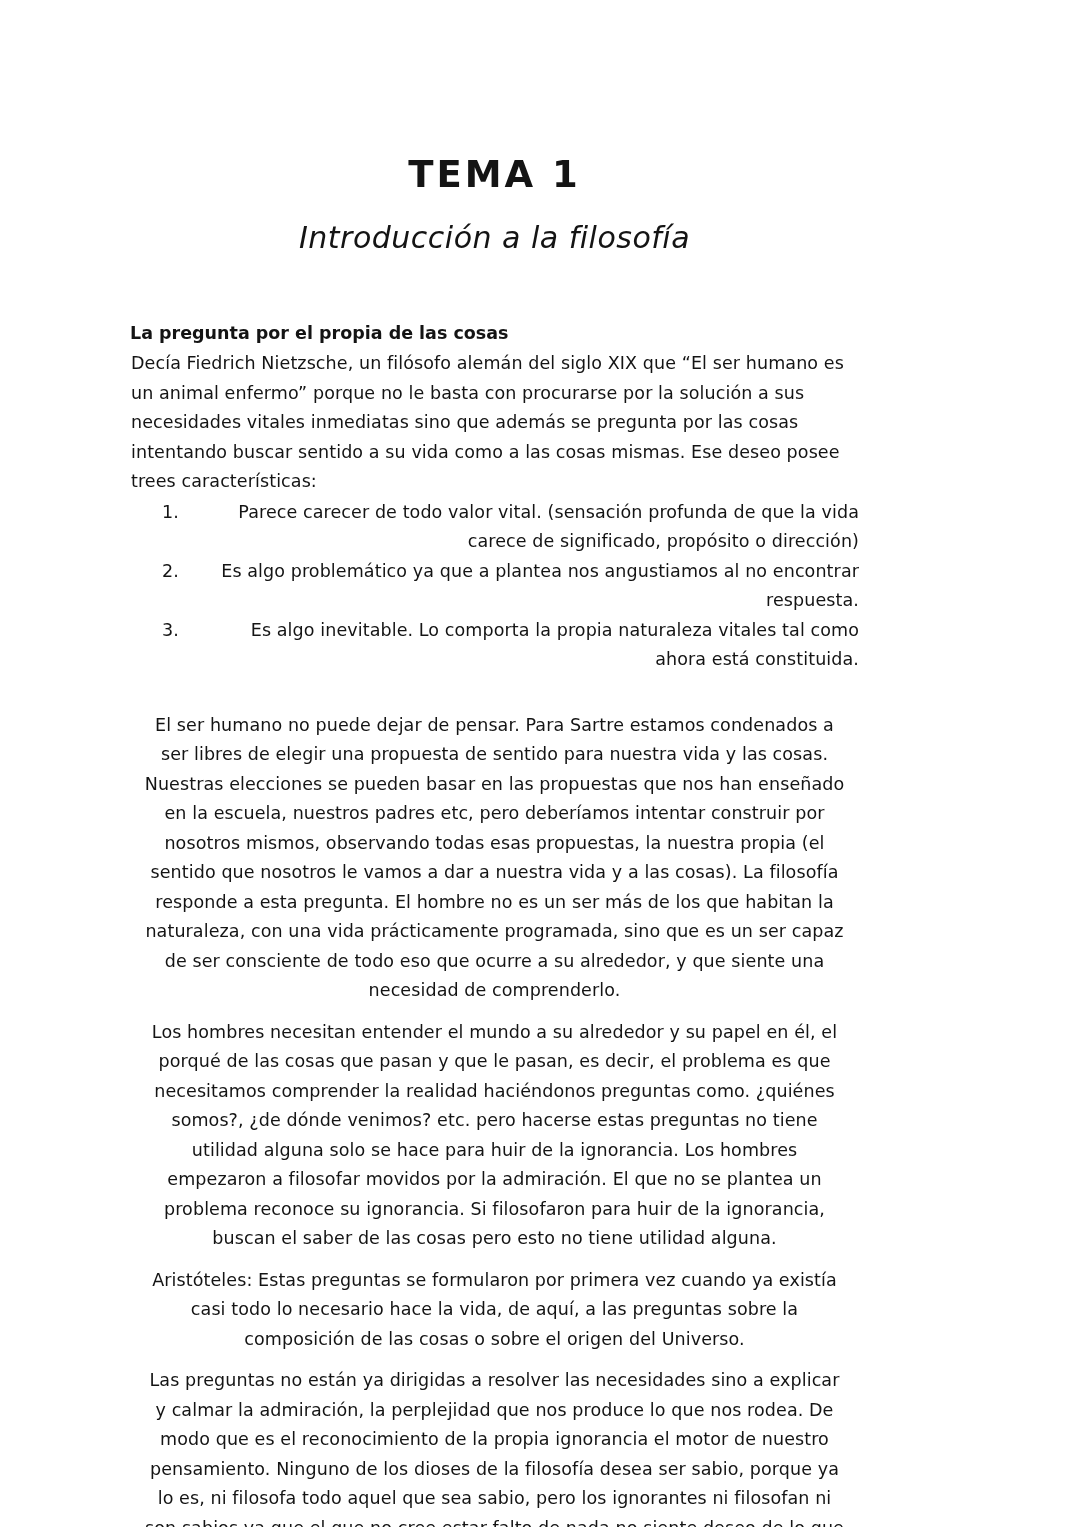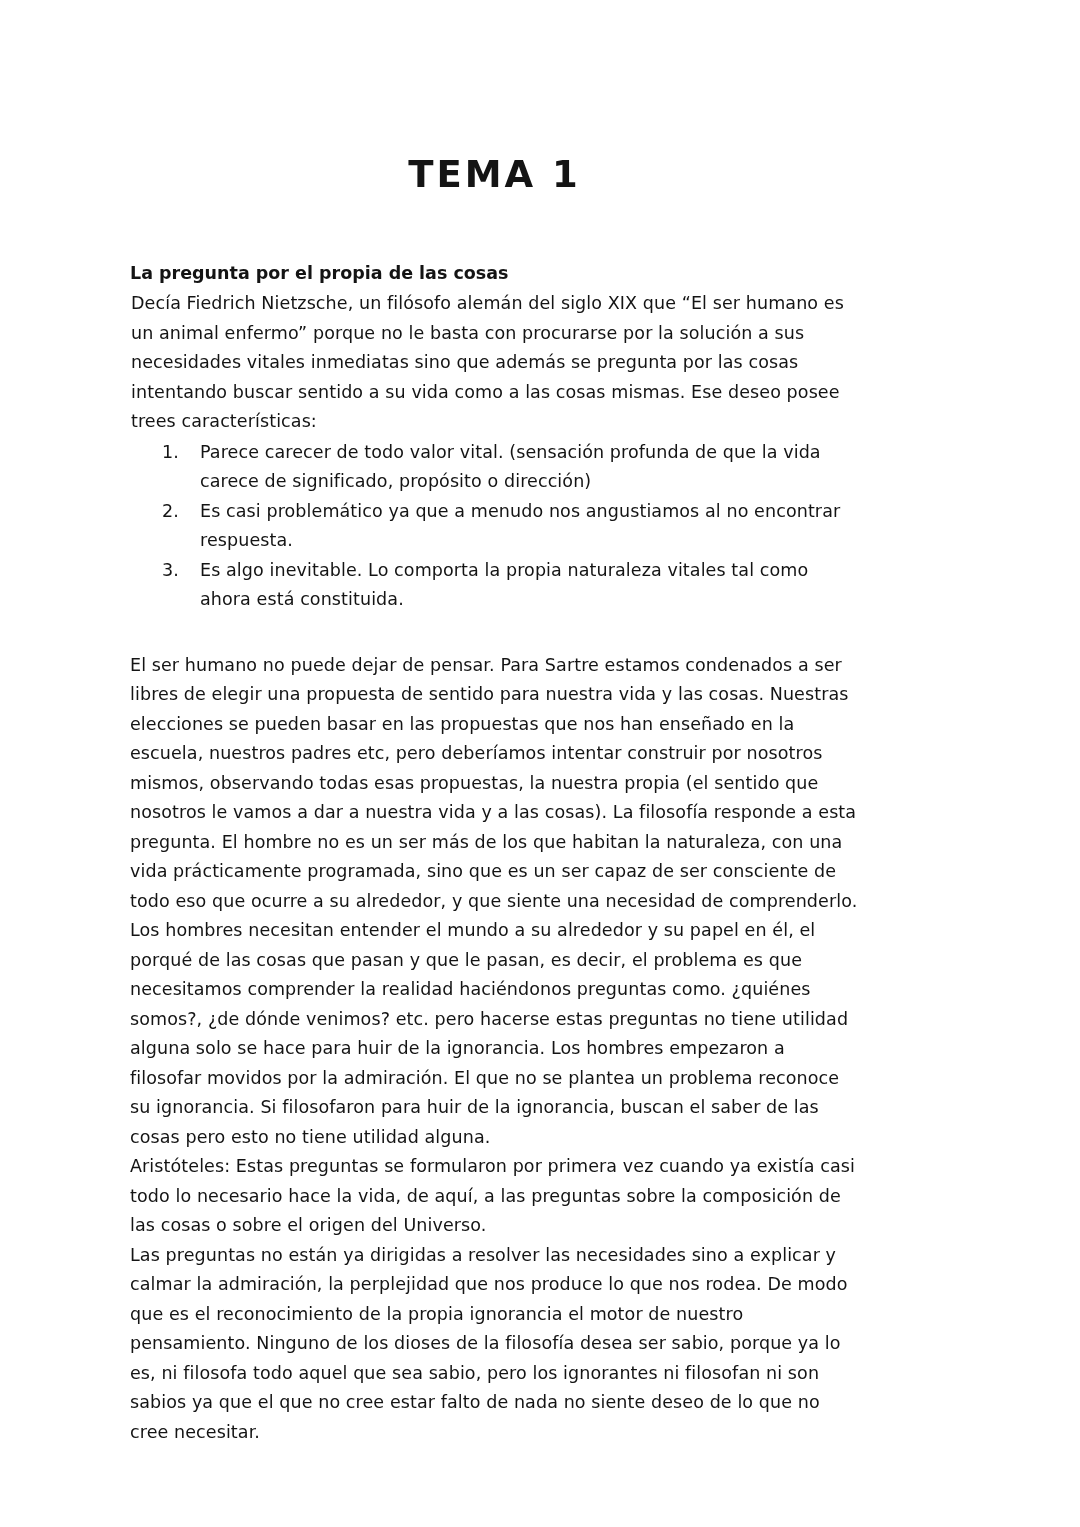--- a/index.html
+++ b/index.html
@@ -56,48 +56,51 @@
     display: flex;
     align-items: flex-start;
   }
   .list-marker {
     flex: 0 0 38px;
     margin-left: 32px;
     text-align: left;
   }
   .list-text {
     flex: 1;
+    text-align: right;
   }
   .body-paragraph {
-    margin: 0;
+    margin: 12px;
+    text-align: center;
   }
   .body-paragraph.first {
     margin-top: 36px;
   }
 </style>
 </head>
 <body>
 
 <div class="page">
 
   <h1 class="doc-title">TEMA 1</h1>
 
+  <h2 class="doc-subtitle">Introducción a la filosofía</h2>
 
   <div class="section-heading">La pregunta por el propia de las cosas</div>
 
   <p class="body-text intro-paragraph">Decía Fiedrich Nietzsche, un filósofo alemán del siglo XIX que “El ser humano es un animal enfermo” porque no le basta con procurarse  por la solución a sus necesidades vitales inmediatas sino que además se pregunta por las cosas intentando buscar sentido a su vida como a las cosas mismas. Ese deseo posee trees características:</p>
 
   <ol class="numbered-list body-text">
     <li>
       <span class="list-marker">1.</span>
       <span class="list-text">Parece carecer de todo valor vital. (sensación profunda de que la vida carece de significado, propósito o dirección)</span>
     </li>
     <li>
       <span class="list-marker">2.</span>
-      <span class="list-text">Es casi problemático ya que a menudo nos angustiamos al no encontrar respuesta.</span>
+      <span class="list-text">Es algo problemático ya que a plantea nos angustiamos al no encontrar respuesta.</span>
     </li>
     <li>
       <span class="list-marker">3.</span>
       <span class="list-text">Es algo inevitable. Lo comporta la propia naturaleza vitales tal como ahora está constituida.</span>
     </li>
   </ol>
 
   <p class="body-text body-paragraph first">El ser humano no puede dejar de pensar. Para Sartre estamos condenados a ser libres de elegir una propuesta de sentido para nuestra vida y las cosas. Nuestras elecciones se pueden basar en las propuestas que nos han enseñado en la escuela, nuestros padres etc, pero deberíamos intentar construir por nosotros mismos, observando todas esas propuestas, la nuestra propia (el sentido que nosotros le vamos a dar a nuestra vida y a las cosas). La filosofía responde a esta pregunta. El hombre no es un ser más de los que habitan la naturaleza, con una vida prácticamente programada, sino que es un ser capaz de ser consciente de todo eso que ocurre a su alrededor, y que siente una necesidad de comprenderlo.</p>
 
   <p class="body-text body-paragraph">Los hombres necesitan entender el mundo a su alrededor y su papel en él, el porqué de las cosas que pasan y que le pasan, es decir, el problema es que necesitamos comprender la realidad haciéndonos preguntas como. ¿quiénes somos?, ¿de dónde venimos? etc. pero hacerse estas preguntas no tiene utilidad alguna solo se hace para huir de la ignorancia. Los hombres empezaron a filosofar movidos por la admiración. El que no se plantea un problema reconoce su ignorancia. Si filosofaron para huir de la ignorancia, buscan el saber de las cosas pero esto no tiene utilidad alguna.</p>

